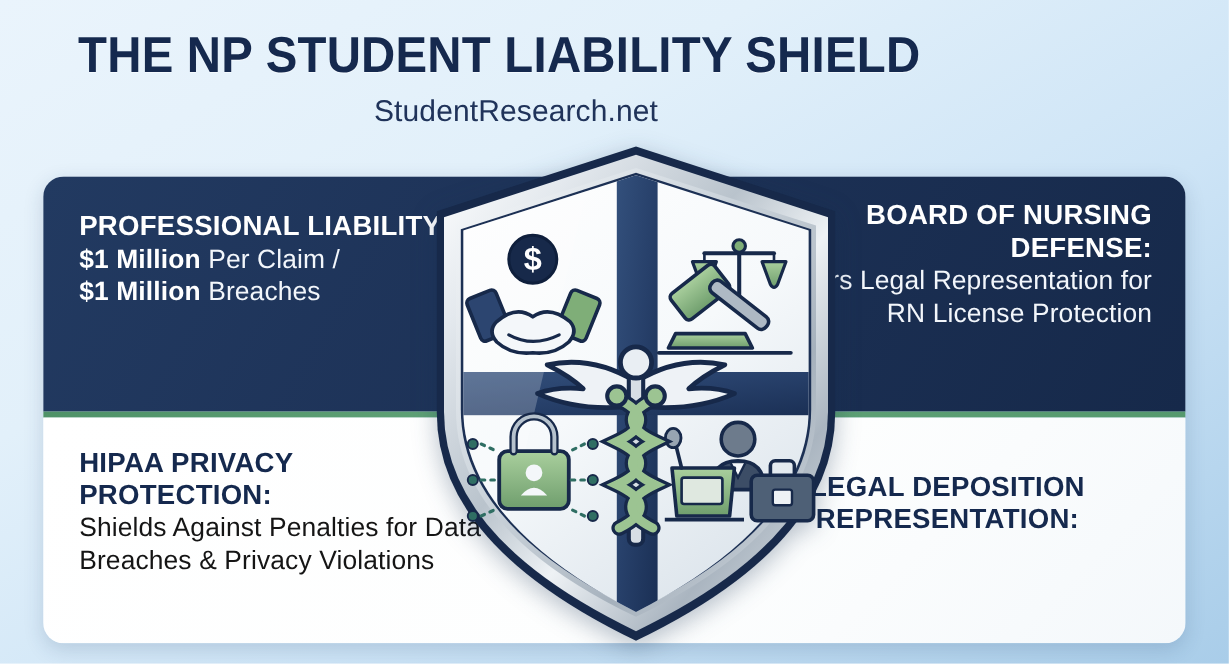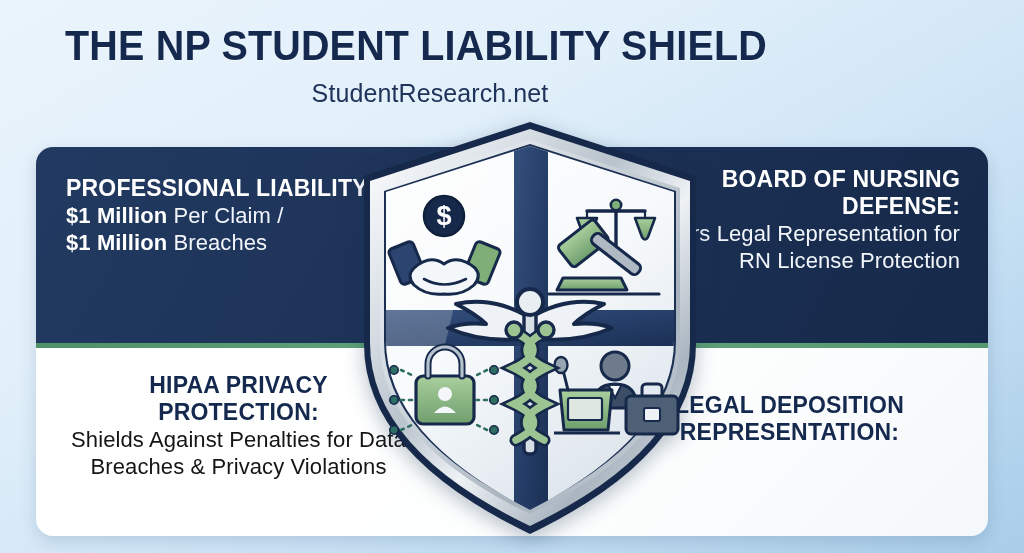--- a/index.html
+++ b/index.html
@@ -42,21 +42,21 @@
   }
   .card-bottom{
     position:absolute;left:0;top:201px;width:100%;height:188px;
     background:linear-gradient(135deg,#ffffff 0%,#fdfefe 60%,#f4f8fb 100%);
   }
 
   
   .quad{position:absolute;}
   .q-tl{left:30px;top:28px;width:330px;text-align:left;}
   .q-tr{right:28px;top:19px;width:330px;text-align:right;}
-  .q-bl{left:30px;top:24px;width:345px;text-align:center;}
+  .q-bl{left:30px;top:24px;width:345px;text-align:left;}
   .q-br{right:26px;top:44px;width:345px;text-align:center;}
 
   .head-dark,.head-light{
     margin:0;font-weight:700;font-size:23px;line-height:1.17;letter-spacing:.2px;
   }
   .head-light{color:#ffffff;}
   .head-dark{color:#15294e;}
   .body-light,.body-dark{
     margin:0;font-weight:400;font-size:22px;line-height:1.24;letter-spacing:.1px;
   }

